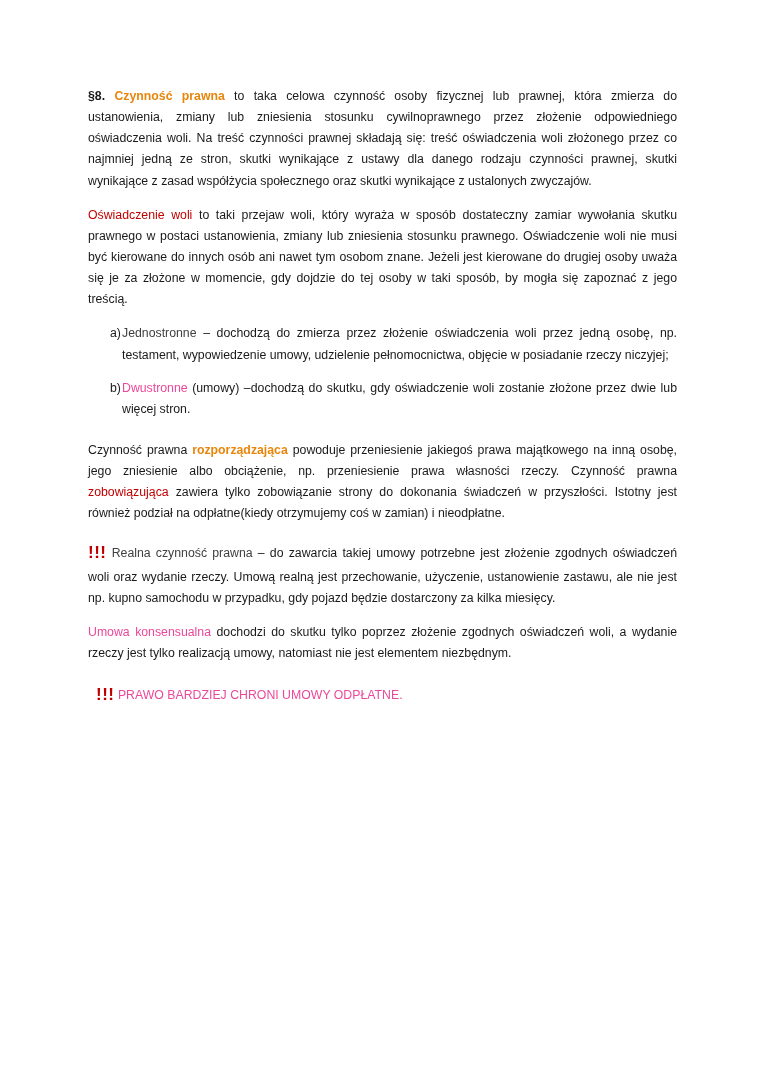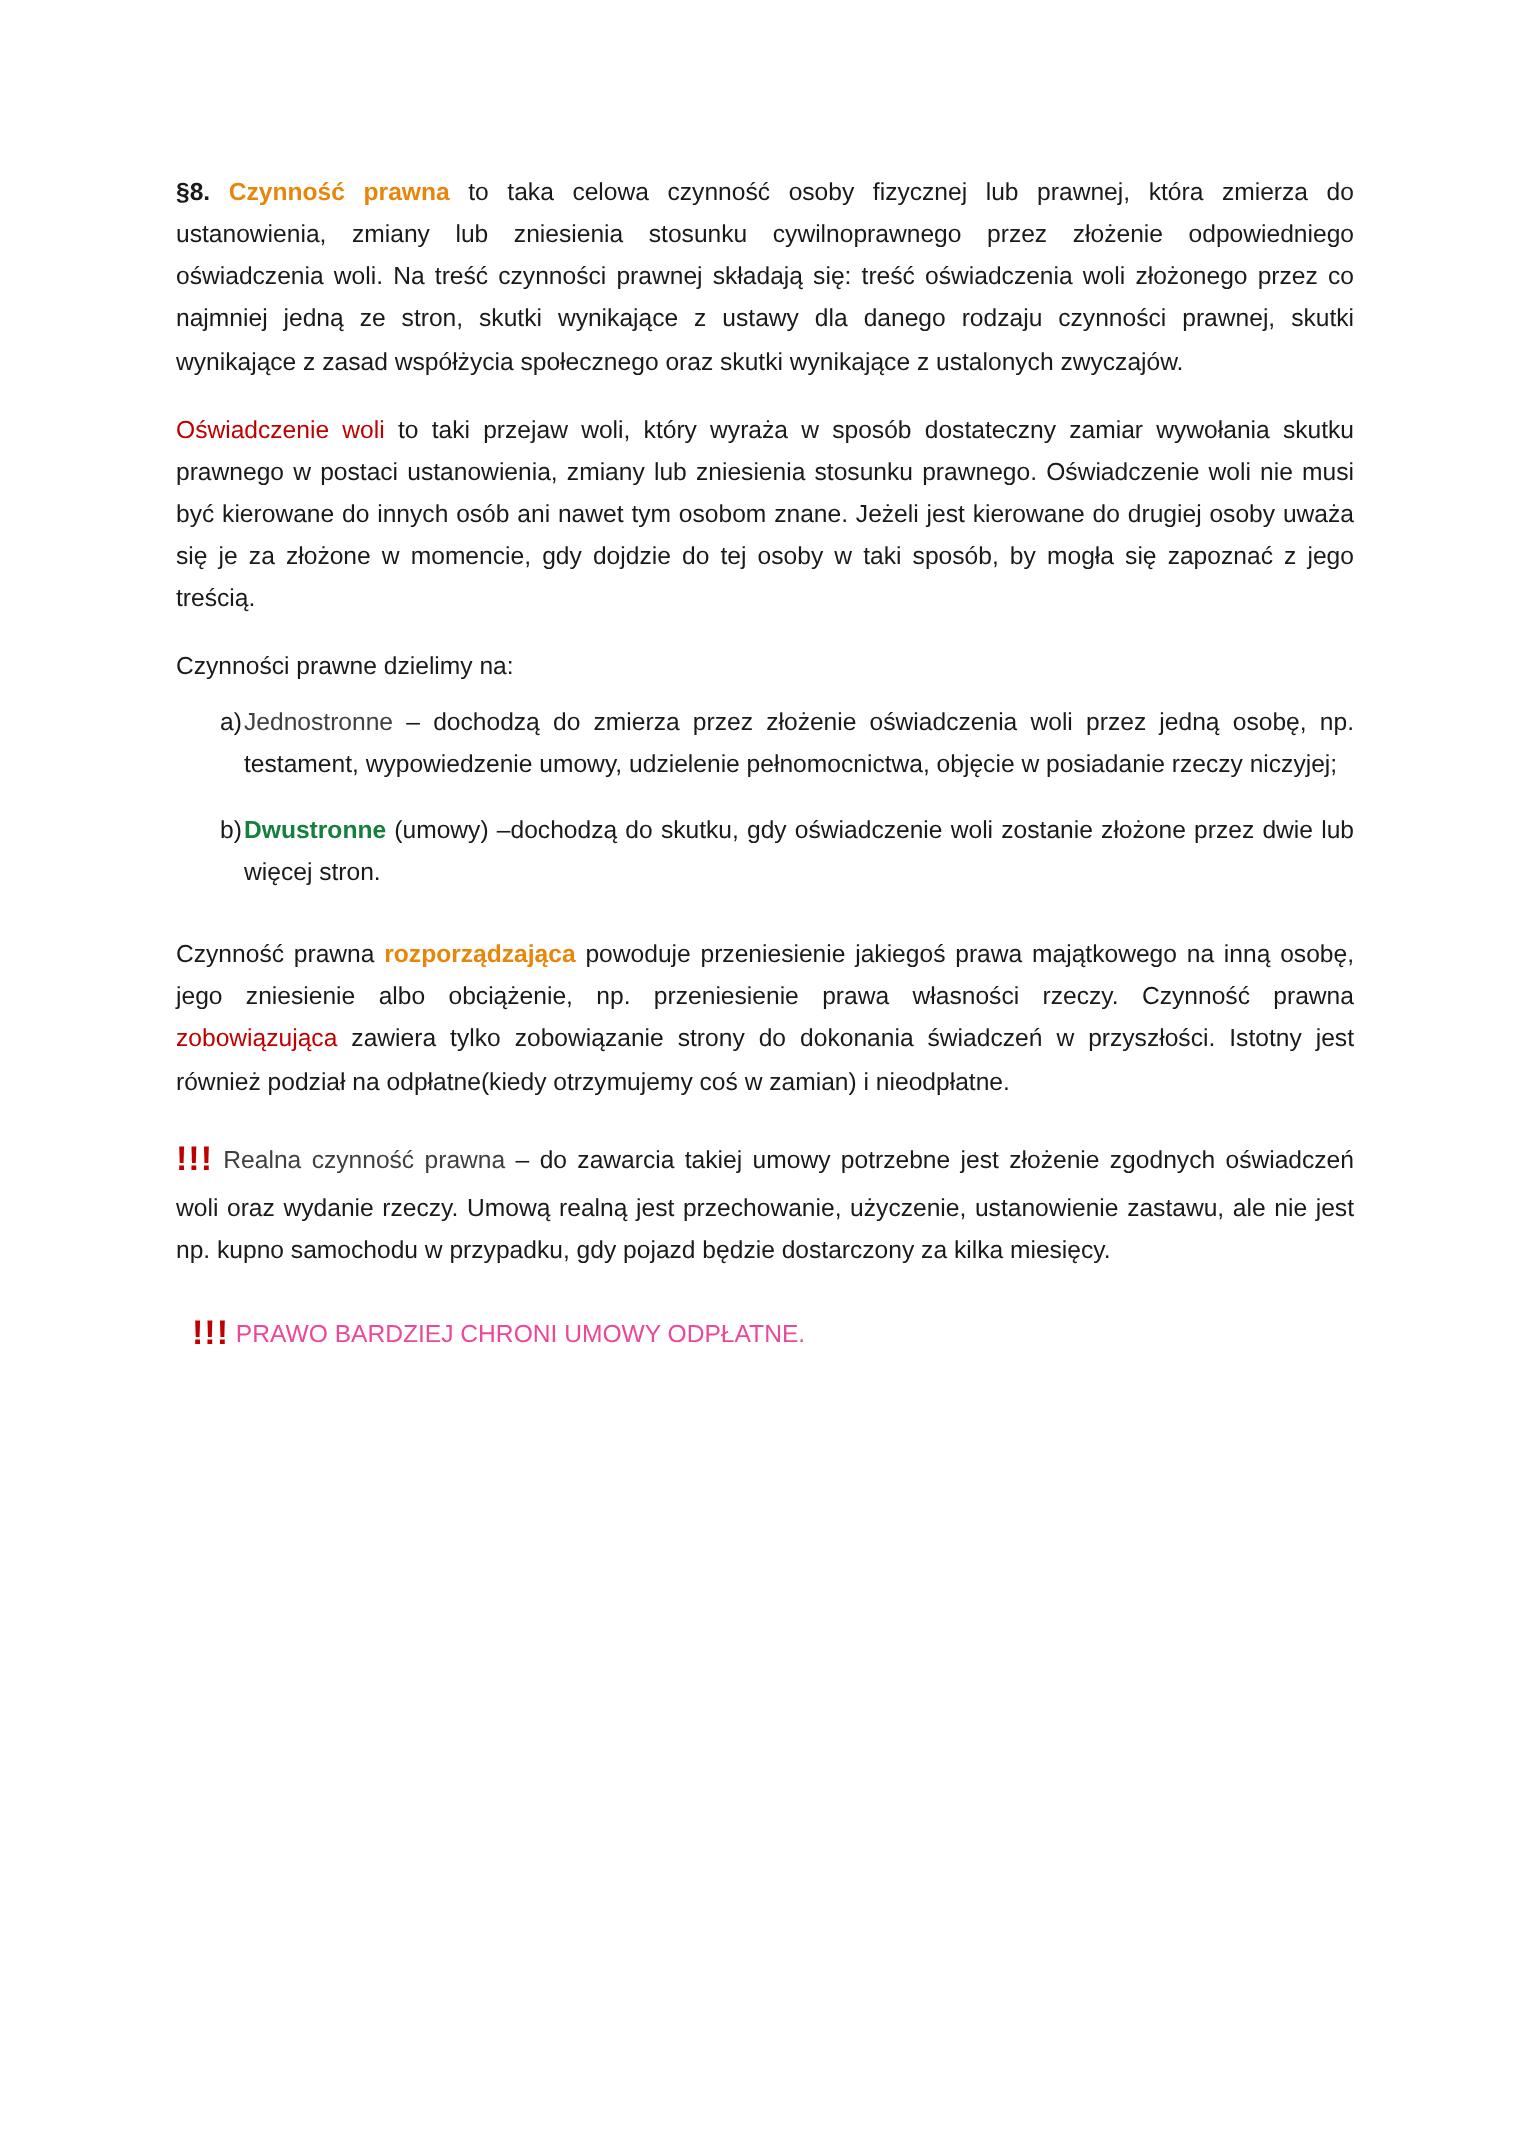--- a/index.html
+++ b/index.html
@@ -65,22 +65,22 @@
   }
   .red {
     color: #c00000;
     font-weight: normal;
   }
   .blue {
     color: #404040;
     font-weight: normal;
   }
   .green {
-    color: #15803d;
-    font-weight: bold;
+    color: #ec4899;
+    font-weight: normal;
   }
   .bangs {
     color: #c00000;
     font-weight: bold;
     font-size: 17px;
     letter-spacing: 0.5px;
     vertical-align: -1px;
   }
   .final-line {
     font-size: 12.3px;
@@ -97,35 +97,35 @@
 </style>
 </head>
 <body>
 
 <div class="page">
 
   <p class="para"><span class="bold">§8.</span><span> </span><span class="orange">Czynność prawna</span><span> to taka celowa czynność osoby fizycznej lub prawnej, która zmierza do ustanowienia, zmiany lub zniesienia stosunku cywilnoprawnego przez złożenie odpowiedniego oświadczenia woli. Na treść czynności prawnej składają się: treść oświadczenia woli złożonego przez co najmniej jedną ze stron, skutki wynikające z ustawy dla danego rodzaju czynności prawnej, skutki wynikające z zasad współżycia społecznego oraz skutki wynikające z ustalonych zwyczajów.</span></p>
 
   <p class="para"><span class="red">Oświadczenie woli</span><span>   to taki przejaw woli, który wyraża w sposób dostateczny zamiar wywołania skutku prawnego w postaci ustanowienia, zmiany lub zniesienia stosunku prawnego. Oświadczenie woli nie musi być kierowane do innych osób ani nawet tym osobom znane. Jeżeli jest kierowane do drugiej osoby uważa się je za złożone w momencie, gdy dojdzie do tej osoby w taki sposób, by mogła się zapoznać z jego treścią.</span></p>
 
-  <p class="para tight"><span>Czynności prawne dzielimy na:</span></p>
 
   <ul class="list">
     <li class="list-item">
       <span class="list-marker">a)</span>
       <span class="list-body"><span class="blue">Jednostronne</span><span> – dochodzą do zmierza przez złożenie oświadczenia woli przez jedną osobę, np. testament, wypowiedzenie umowy, udzielenie pełnomocnictwa, objęcie w posiadanie rzeczy niczyjej;</span></span>
     </li>
     <li class="list-item">
       <span class="list-marker">b)</span>
       <span class="list-body"><span class="green">Dwustronne</span><span> (umowy) –dochodzą do skutku, gdy oświadczenie woli zostanie złożone przez dwie lub więcej stron.</span></span>
     </li>
   </ul>
 
   <p class="para gap-after-list"><span>Czynność prawna </span><span class="orange">rozporządzająca</span><span> powoduje przeniesienie jakiegoś prawa majątkowego na inną osobę, jego zniesienie albo obciążenie, np. przeniesienie prawa własności rzeczy. Czynność prawna </span><span class="red">zobowiązująca</span><span> zawiera tylko zobowiązanie strony do dokonania świadczeń w przyszłości. Istotny jest również podział na odpłatne(kiedy otrzymujemy coś w zamian) i nieodpłatne.</span></p>
 
   <p class="para"><span class="bangs">!!!</span><span> </span><span class="blue">Realna czynność prawna</span><span> – do zawarcia takiej umowy potrzebne jest złożenie zgodnych oświadczeń woli oraz wydanie rzeczy. Umową realną jest przechowanie, użyczenie, ustanowienie zastawu, ale nie jest np. kupno samochodu w przypadku, gdy pojazd będzie dostarczony za kilka miesięcy.</span></p>
 
+  <p class="para"><span class="green">Umowa konsensualna</span><span> dochodzi do skutku tylko poprzez złożenie zgodnych oświadczeń woli, a wydanie rzeczy jest tylko realizacją umowy, natomiast nie jest elementem niezbędnym.</span></p>
 
   <p class="final-line">
     <span class="bangs">!!!</span><span class="final-text"> PRAWO BARDZIEJ CHRONI UMOWY ODPŁATNE.</span>
   </p>
 
 </div>
 
 </body></html>

